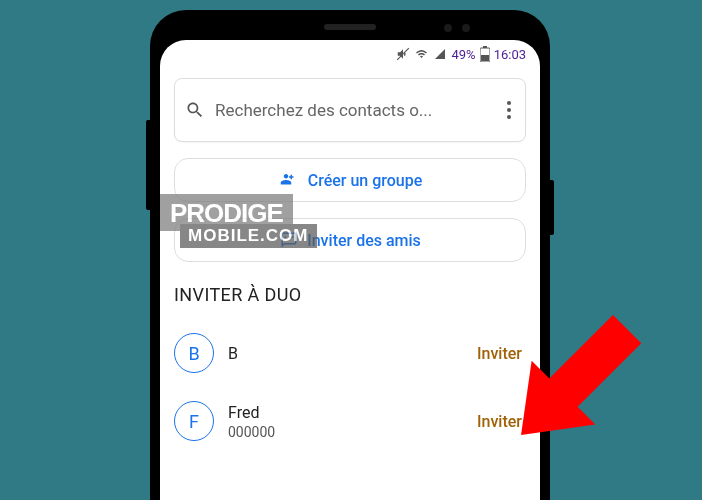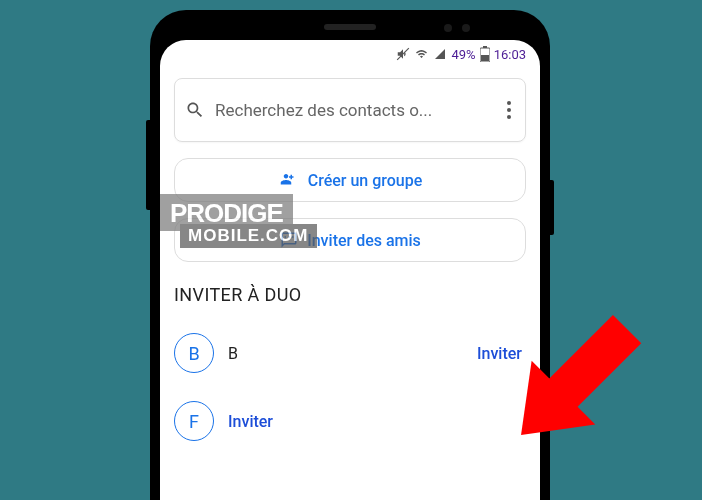--- a/index.html
+++ b/index.html
@@ -165,21 +165,21 @@
   }
   .contact-info {
     flex: 1;
     display: flex;
     flex-direction: column;
     color: #222;
   }
   .contact-name { font-size: 16px; }
   .contact-sub { font-size: 14px; color: #555; margin-top: 2px; }
   .invite-link {
-    color: #1d4ed8;
+    color: #a16207;
     font-size: 16px;
     font-weight: 500;
     padding-right: 4px;
   }
   
   .watermark {
     position: absolute;
     left: 160px;
     top: 194px;
     width: 230px;
@@ -290,20 +290,24 @@
       <div class="contact-row">
         <div class="avatar">B</div>
         <div class="contact-info">
           <span class="contact-name">B</span>
         </div>
         <span class="invite-link">Inviter</span>
       </div>
 
       <div class="contact-row">
         <div class="avatar">F</div>
+        <div class="contact-info">
+          <span class="contact-name">Fred</span>
+          <span class="contact-sub">000000</span>
+        </div>
         <span class="invite-link">Inviter</span>
       </div>
 
     </div>
   </div>
 </div>
 
 <div class="watermark">
   <div class="wm-box">
     <div class="wm-top">

